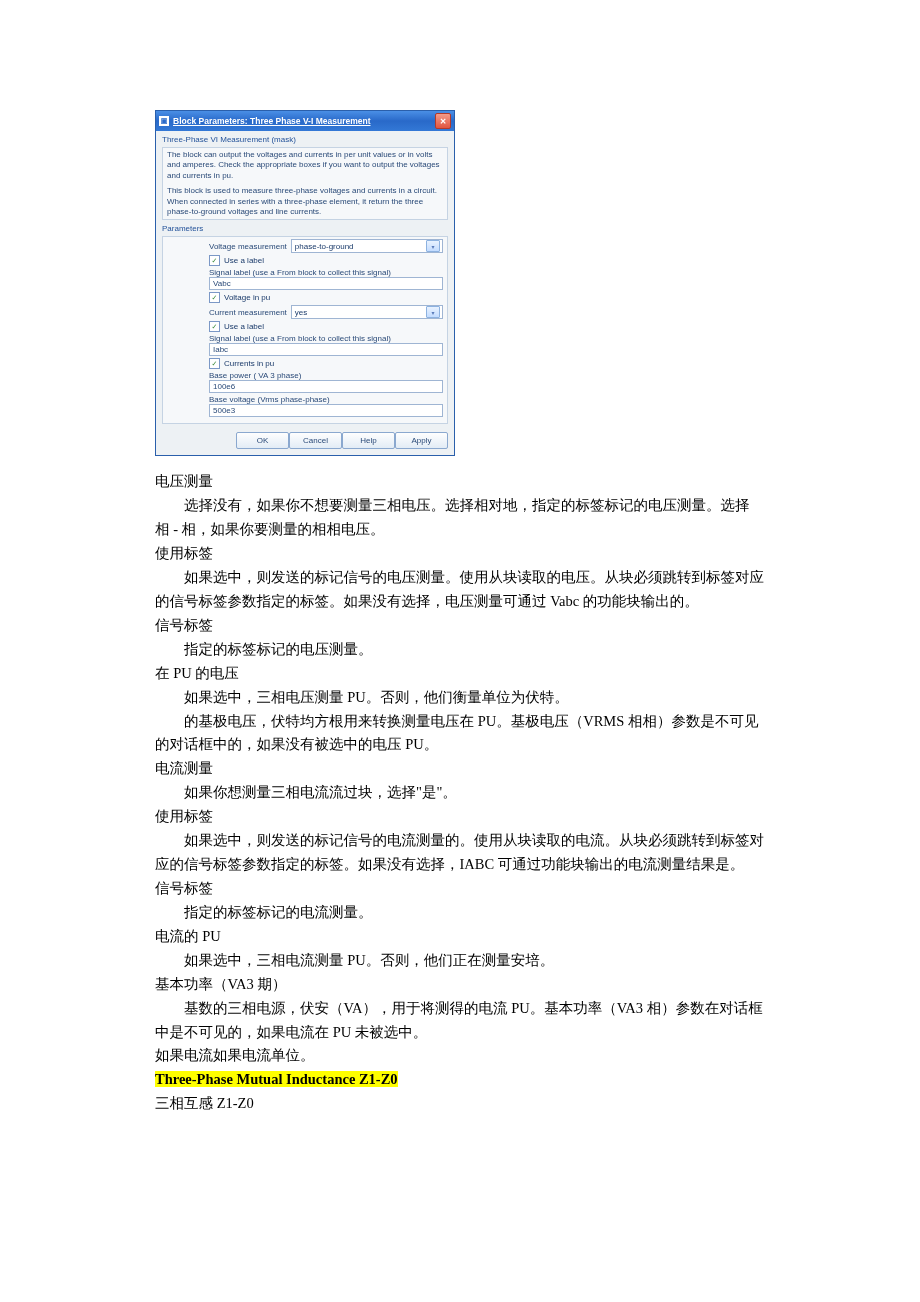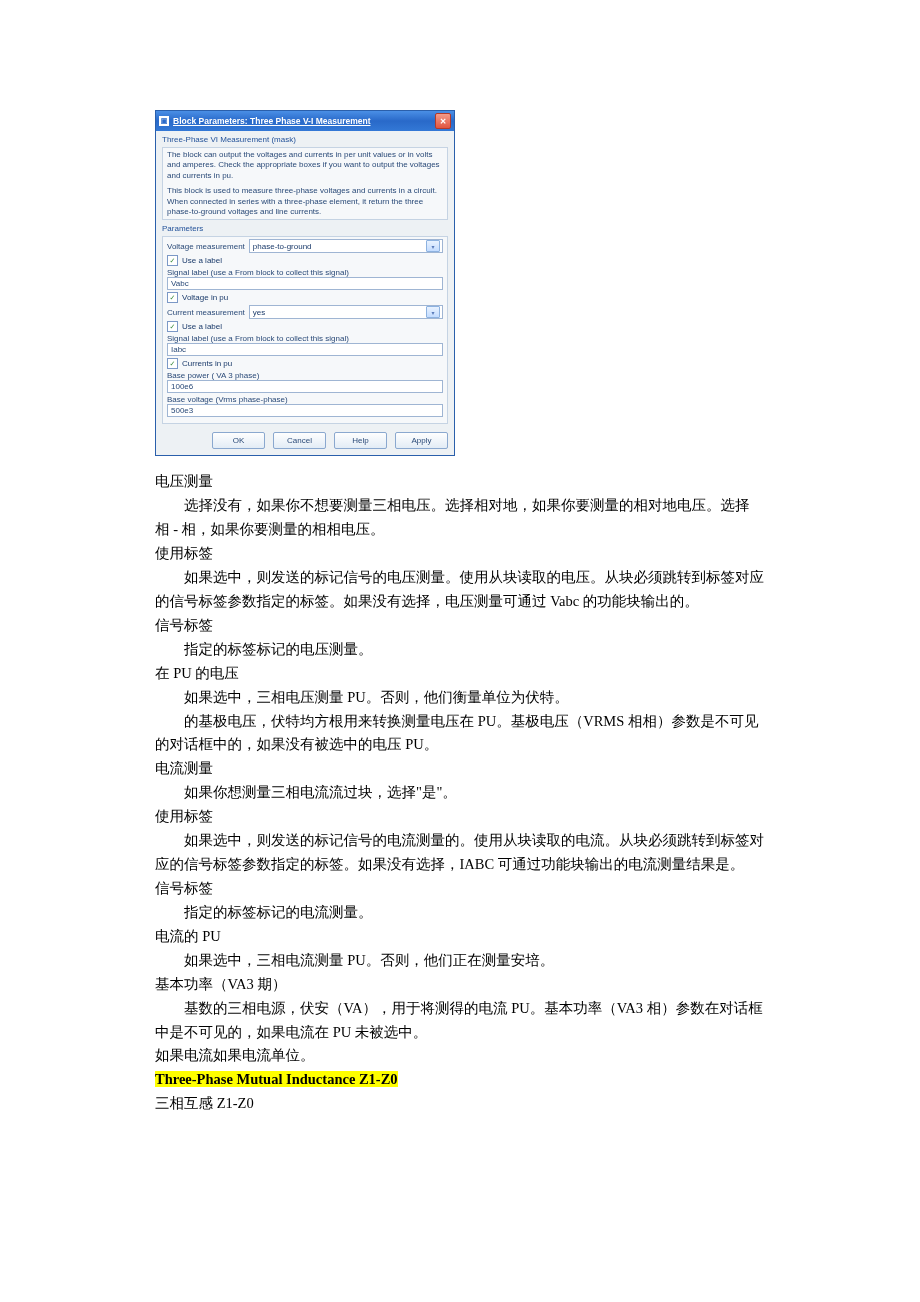--- a/index.html
+++ b/index.html
@@ -79,20 +79,21 @@
   margin-bottom: 0;
 }
 .params-box {
   margin: 1px 6px 4px 6px;
   border: 1px solid #c5d3e3;
   background: #f6f8fa;
   padding: 2px 4px 4px 4px;
 }
 .params-box > .row {
   margin-bottom: 2px;
+  margin-left: 42px;
 }
 .row-inline {
   display: flex;
   align-items: center;
   gap: 4px;
 }
 .row-label {
   color: #2a4a78;
 }
 .select {
@@ -140,21 +141,21 @@
   background: #fff;
   height: 11px;
   padding: 0 3px;
   display: flex;
   align-items: center;
   color: #2a4a78;
 }
 .button-row {
   display: flex;
   justify-content: flex-end;
-  gap: 8px;
+  gap: 0;
   padding: 4px 6px 6px 2px;
 }
 .btn {
   border: 1px solid #8aa8cf;
   background: linear-gradient(to bottom, #fefefe, #e2ecf6);
   width: 51px;
   height: 15px;
   font-size: 8px;
   color: #2a4a78;
   display: flex;
@@ -280,21 +281,21 @@
           <span>Help</span>
         </div>
       <div class="btn">
           <span>Apply</span>
         </div>
     </div>
   </div>
 
   <div class="content">
     <p class="heading">电压测量</p>
-    <p class="indent">选择没有，如果你不想要测量三相电压。选择相对地，如果你要测量的相对地电压。选择 相 - 相，如果你要测量的相相电压。</p>
+    <p class="indent">选择没有，如果你不想要测量三相电压。选择相对地，指定的标签标记的电压测量。选择 相 - 相，如果你要测量的相相电压。</p>
 
     <p class="heading">使用标签</p>
     <p class="indent">如果选中，则发送的标记信号的电压测量。使用从块读取的电压。从块必须跳转到标签对应的信号标签参数指定的标签。如果没有选择，电压测量可通过 Vabc 的功能块输出的。</p>
 
     <p class="heading">信号标签</p>
     <p class="indent">指定的标签标记的电压测量。</p>
 
     <p class="heading">在 PU 的电压</p>
     <p class="indent">如果选中，三相电压测量 PU。否则，他们衡量单位为伏特。</p>
 

